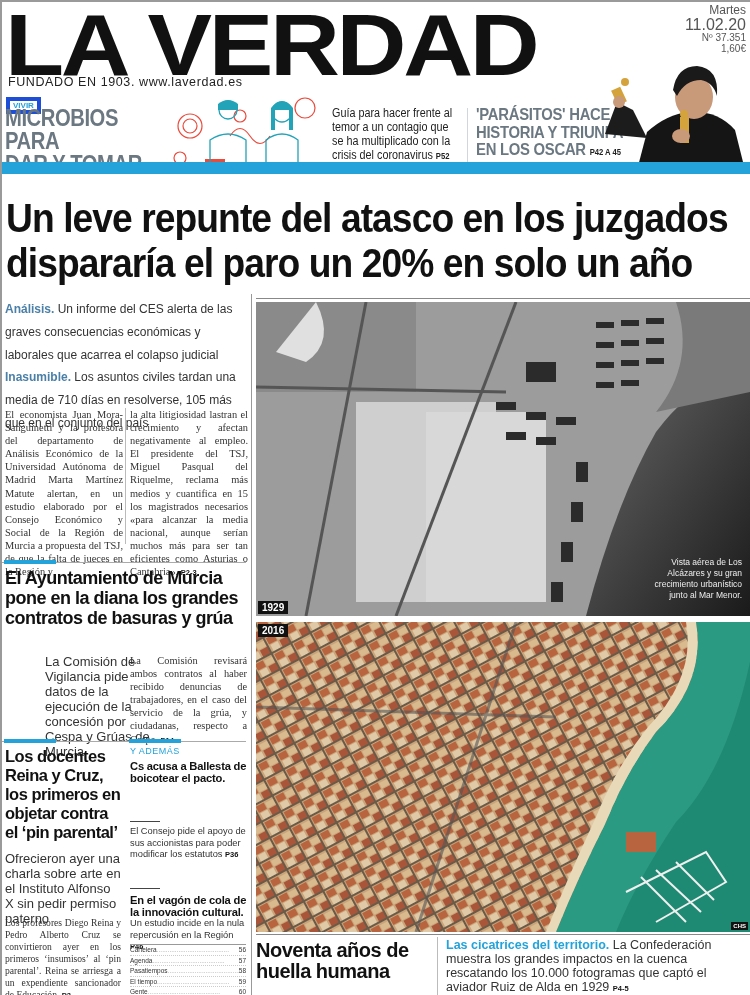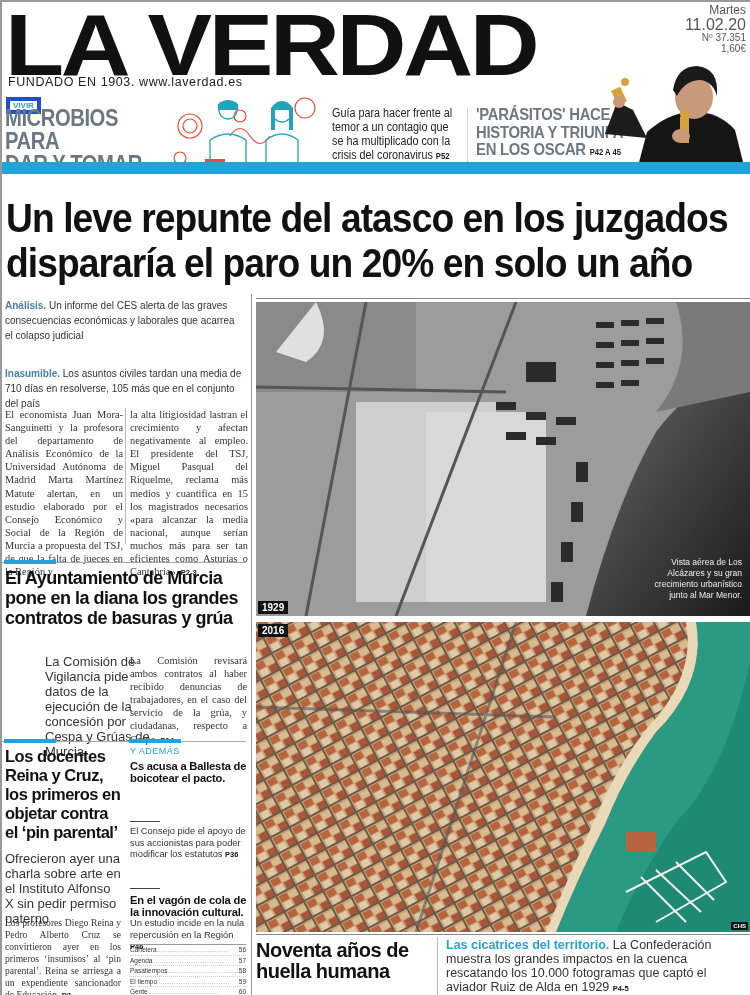--- a/index.html
+++ b/index.html
@@ -24,21 +24,21 @@
   .promo-divider { left: 465px; top: 14px; width: 1px; height: 56px; background: #cfd6dc; }
   .promo-title-2 { left: 474px; top: 12px; color: #6b7882; font-weight: 700; font-size: 16.5px; line-height: 17.5px; letter-spacing: -0.3px; transform: scaleX(0.9); transform-origin: left top; width: 170px; }
   .pref { font-size: 8.5px; font-weight: 700; color: #222; letter-spacing: 0; }
   .oscar { left: 575px; top: -42px; width: 172px; height: 118px; }
   .blue-bar { left: 0; top: 160px; width: 748px; height: 12px; background: #23a3da; }
 
   
   #headline { left: 4px; top: 194px; font-weight: 700; font-size: 40px; line-height: 45px; letter-spacing: -1px; color: #111; transform: scaleX(0.93); transform-origin: left top; width: 800px; }
 
   
-  .lead { left: 3px; width: 240px; font-size: 10px; line-height: 15px; color: #333; }
+  .lead { left: 3px; width: 240px; font-size: 12px; line-height: 23px; color: #333; }
   .lead b { color: #4a7fa8; font-weight: 700; }
   .body-col { font-family: "Liberation Serif", serif; font-size: 10.4px; line-height: 13.1px; color: #333; width: 118px; text-align: justify; }
   .pg { font-family: "Liberation Sans", sans-serif; font-weight: 700; font-size: 7.5px; color: #111; }
   .hr { height: 1px; background: #aaa; }
   .tab { height: 4px; background: #23a3da; width: 52px; }
   .h2 { font-weight: 700; color: #111; letter-spacing: -0.5px; }
   .sub { font-size: 13px; line-height: 15px; color: #333; }
   .vline { width: 1px; background: #bbb; }
 
   .ademas { color: #23a3da; font-weight: 400; font-size: 9px; letter-spacing: 0.5px; }

